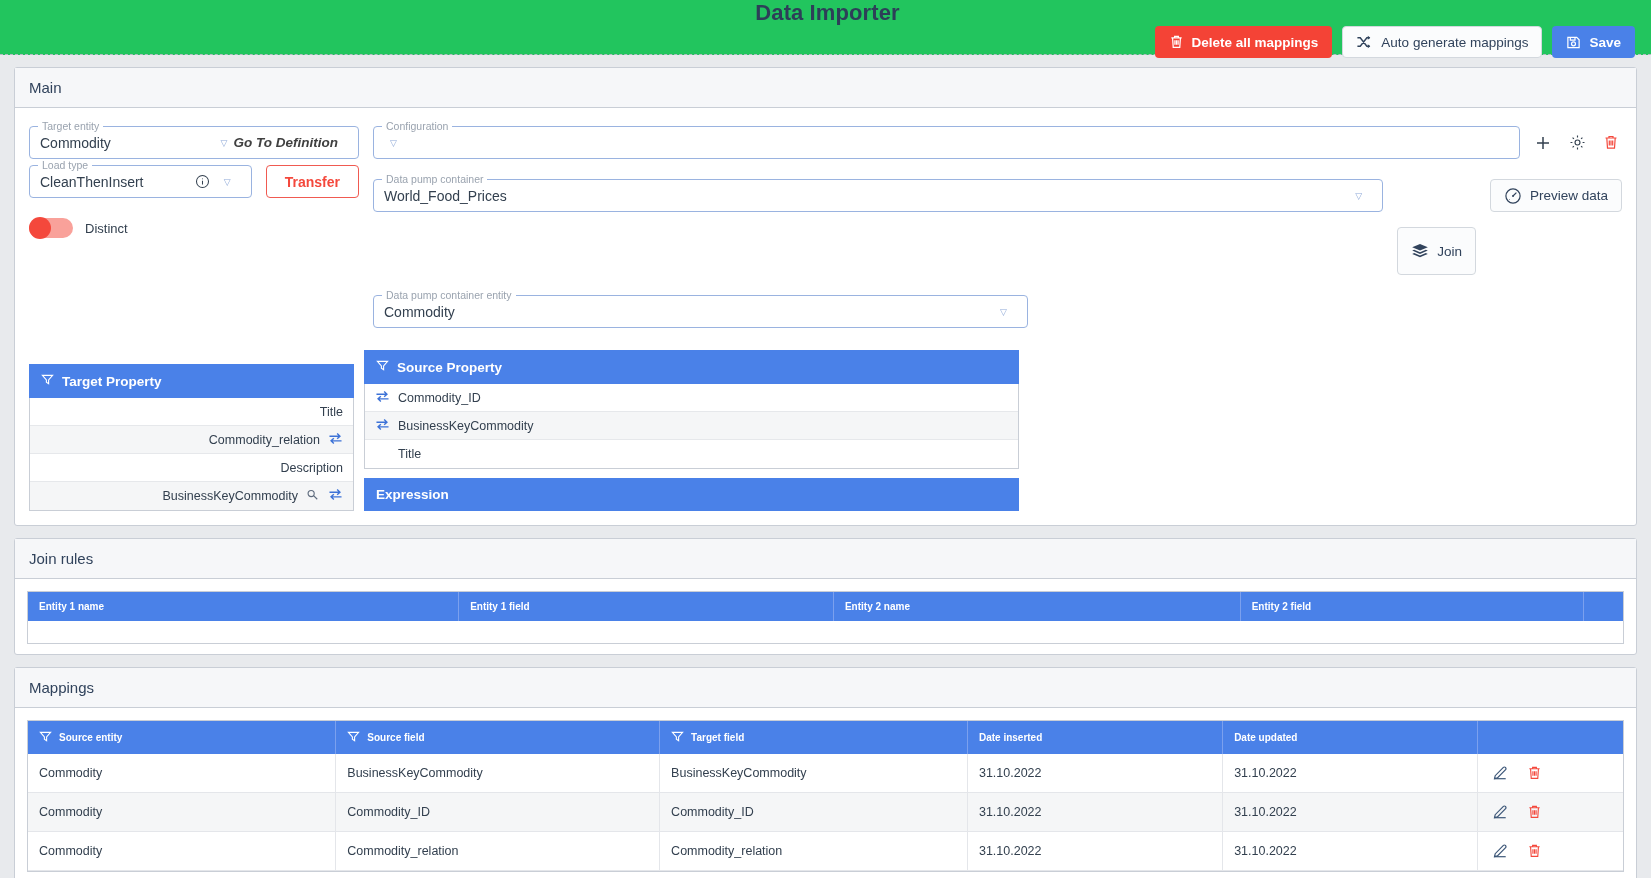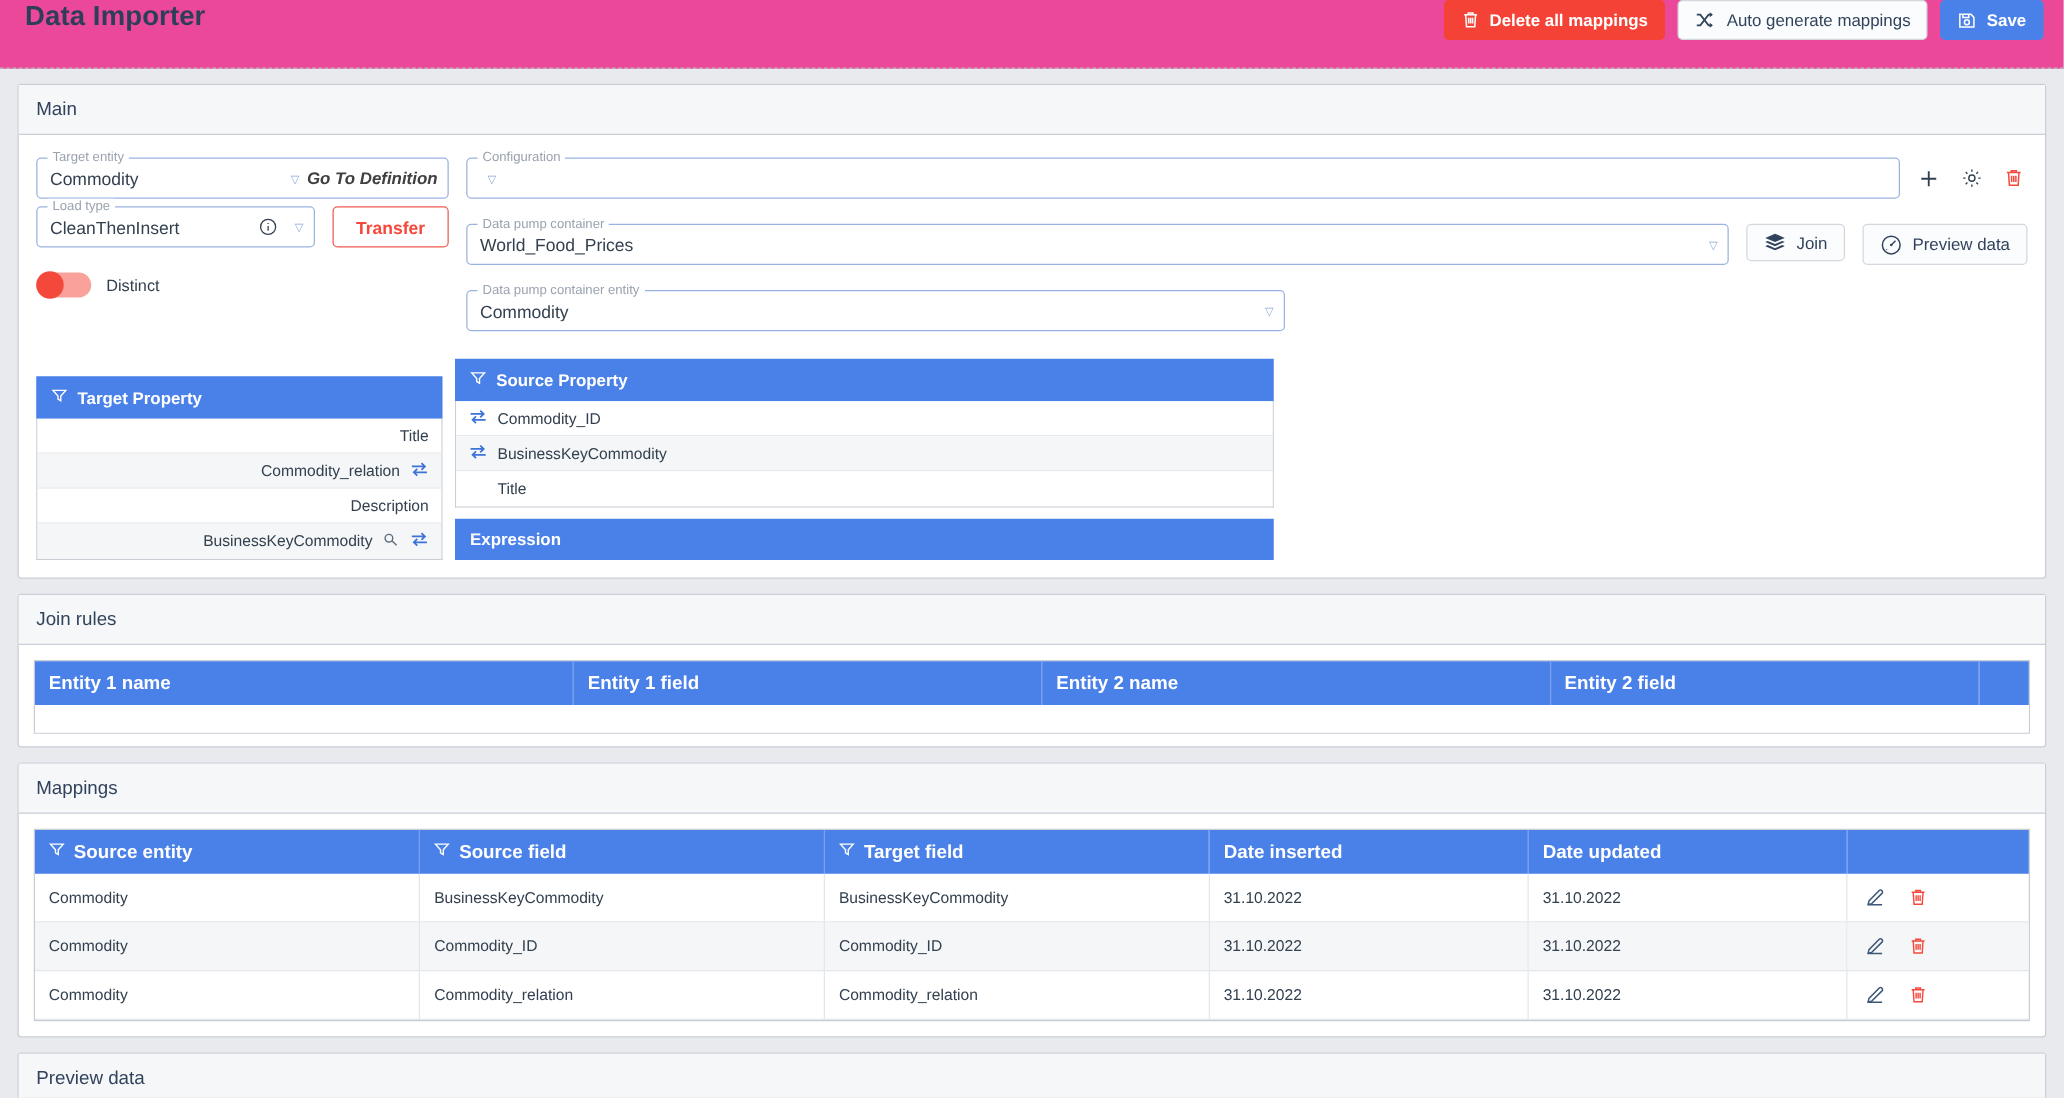--- a/index.html
+++ b/index.html
@@ -8,26 +8,27 @@
     width: 1651px; height: 878px;
     background: #e8eaed;
     font-family: "Liberation Sans", sans-serif;
     color: #2b3a52;
     overflow: hidden;
   }
 
   
   .app-header {
     height: 55px;
-    background: #ec4899;
+    background: #22c55e;
     display: flex;
-    align-items: flex-start;
+    align-items: center;
     padding: 0 16px 0 20px;
     border-bottom: 1px dashed #b6bcc6;
     position: relative;
+    flex-direction: column;
   }
   .app-title {
     font-size: 22px;
     font-weight: bold;
     color: #2d3f58;
     letter-spacing: .1px;
   }
   .header-actions {
     margin-left: auto;
     display: flex;
@@ -70,21 +71,21 @@
   .card-body { padding: 14px; }
 
   
   .field {
     position: relative;
     border: 1px solid #9ab3e0;
     border-radius: 4px;
     height: 33px;
     display: flex;
     align-items: center;
-    padding: 0 8px 0 10px;
+    padding: 0 20px 0 10px;
     background: #fff;
   }
   .field > .flabel {
     position: absolute;
     top: -7px; left: 8px;
     background: #fff;
     padding: 0 4px;
     font-size: 10.5px;
     color: #9aa3af;
     line-height: 12px;
@@ -186,21 +187,21 @@
 
   
   table.grid {
     width: 100%;
     border-collapse: collapse;
     table-layout: fixed;
   }
   table.grid th {
     background: #4a81e8;
     color: #fff;
-    font-size: 15px;
+    font-size: 10px;
     font-weight: bold;
     text-align: left;
     padding: 9px 11px;
     border-right: 1px solid #7ba0ee;
     white-space: nowrap;
   }
   table.grid th:last-child { border-right: none; }
   table.grid td {
     font-size: 12.5px;
     color: #33404f;
@@ -317,21 +318,21 @@
             </svg>
           </span>
         </div>
 
         <div style="display:flex; gap:14px; margin-top:20px;border-radius:12px;">
           <div class="field" style="flex:1;">
             <span class="flabel">Data pump container</span>
             <span class="value">World_Food_Prices</span>
             <span class="caret">▽</span>
           </div>
-          <div class="btn btn-light" style="height:30px;">
+          <div class="btn btn-light" style="height:48px;margin-top:48px;">
             <span>
               <svg width="18" height="16" viewBox="0 0 18 16" fill="#31435c">
                 <path d="M9 1L1.2 4.3 9 7.6l7.8-3.3z"></path>
                 <path d="M1.2 7.6L9 10.9l7.8-3.3-2-.85L9 9.2 3.2 6.75z"></path>
                 <path d="M1.2 10.9L9 14.2l7.8-3.3-2-.85L9 12.5 3.2 10.05z"></path>
               </svg>
             </span>
             <span>Join</span>
           </div>
           <div class="btn btn-light" style="height:33px;">

